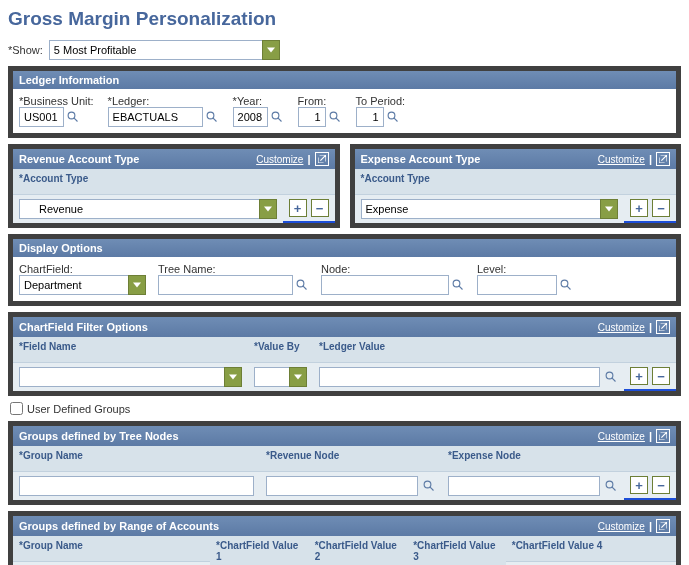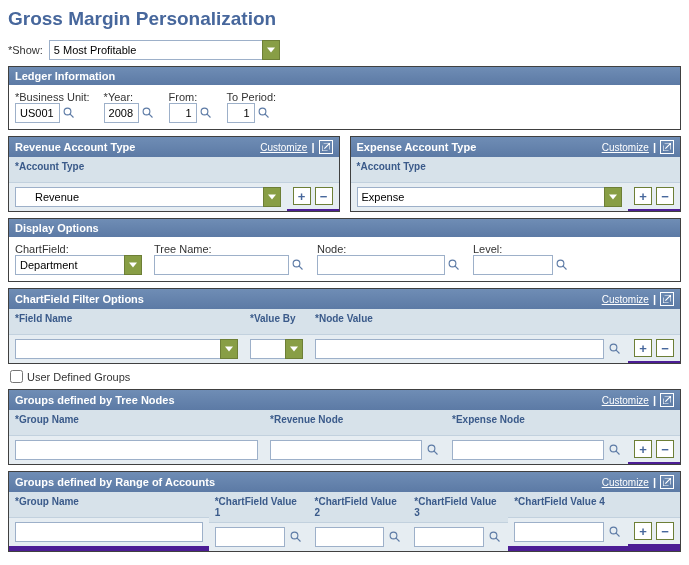--- a/index.html
+++ b/index.html
@@ -53,23 +53,23 @@
     font: inherit;
     background: #fff;
   }
   .lookup {
     width: 14px; height: 14px;
     display: inline-flex; align-items: center; justify-content: center;
     cursor: pointer;
   }
   .lookup svg { width: 12px; height: 12px; }
   .panel {
-    border: 1px solid #404040;
+    border: 5px solid #404040;
     margin-bottom: 6px;
-    background: #4c1d95;
+    background: #1d4ed8;
   }
   .panel-header {
     background: linear-gradient(#6f8db5, #5c7aa5);
     color: #fff;
     font-weight: bold;
     font-size: 11px;
     padding: 3px 6px;
     display: flex;
     justify-content: space-between;
     align-items: center;
@@ -138,20 +138,32 @@
           <input type="text" style="width: 45px;" value="US001">
           <span class="lookup">
             <svg viewBox="0 0 16 16">
                 <circle cx="6" cy="6" r="4.5" fill="none" stroke="#5c7aa5" stroke-width="1.5"></circle>
                 <line x1="9.5" y1="9.5" x2="14" y2="14" stroke="#5c7aa5" stroke-width="1.5"></line>
               </svg>
           </span>
         </div>
       </div>
       <div>
+        <div class="req">Ledger:</div>
+        <div style="display:flex;align-items:center;gap:2px">
+          <input type="text" style="width: 95px;" value="EBACTUALS">
+          <span class="lookup">
+            <svg viewBox="0 0 16 16">
+                <circle cx="6" cy="6" r="4.5" fill="none" stroke="#5c7aa5" stroke-width="1.5"></circle>
+                <line x1="9.5" y1="9.5" x2="14" y2="14" stroke="#5c7aa5" stroke-width="1.5"></line>
+              </svg>
+          </span>
+        </div>
+      </div>
+      <div>
         <div class="req">Year:</div>
         <div style="display:flex;align-items:center;gap:2px">
           <input type="text" style="width: 35px;" value="2008">
           <span class="lookup">
             <svg viewBox="0 0 16 16">
                 <circle cx="6" cy="6" r="4.5" fill="none" stroke="#5c7aa5" stroke-width="1.5"></circle>
                 <line x1="9.5" y1="9.5" x2="14" y2="14" stroke="#5c7aa5" stroke-width="1.5"></line>
               </svg>
           </span>
         </div>
@@ -351,21 +363,21 @@
           <input type="text" class="select-input" style="flex: 1 1 0%; width: 100%;" value="">
           <div class="select-btn">
               <svg viewBox="0 0 10 6">
                 <path d="M0 0 L10 0 L5 6 Z"></path>
               </svg>
             </div>
         </div>
       </div>
     </div>
     <div class="grid-col" style="flex:1">
-      <div class="grid-head req">Node Value</div>
+      <div class="grid-head req">Ledger Value</div>
       <div class="grid-cell">
         <input type="text" style="flex: 1 1 0%;" value="">
         <span class="lookup">
             <svg viewBox="0 0 16 16">
               <circle cx="6" cy="6" r="4.5" fill="none" stroke="#5c7aa5" stroke-width="1.5"></circle>
               <line x1="9.5" y1="9.5" x2="14" y2="14" stroke="#5c7aa5" stroke-width="1.5"></line>
             </svg>
           </span>
       </div>
     </div>

